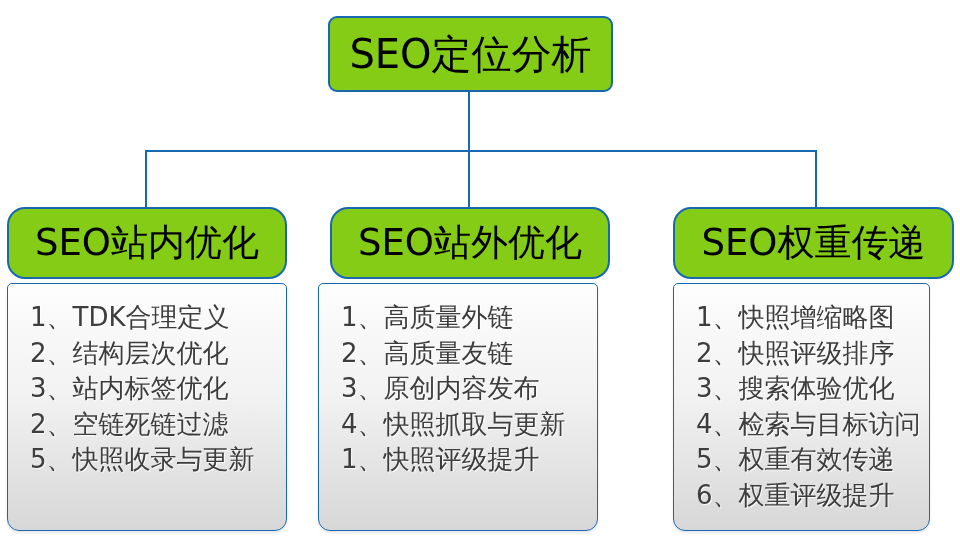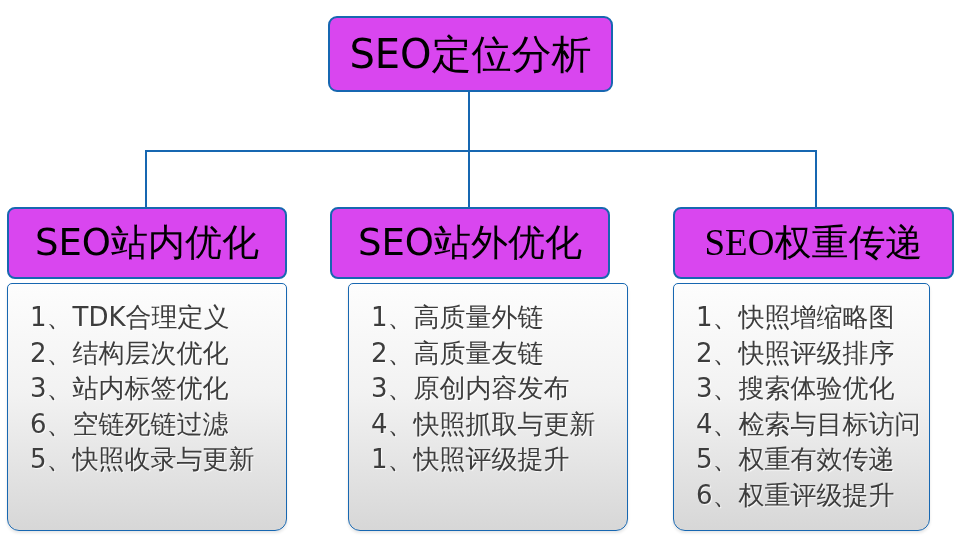--- a/index.html
+++ b/index.html
@@ -8,38 +8,38 @@
     --panel-bottom:#d7d7d7;
     --list-text:#3d3d3d;
     --title-text:#000000;
   }
   html,body{margin:0;padding:0;background:#fff;}
   .canvas{
     position:relative;width:960px;height:550px;background:#fff;overflow:hidden;
     font-family:"DejaVu Sans","Liberation Sans",sans-serif;
   }
   .node{
-    position:absolute;background:#d946ef;border:2px solid var(--line);
+    position:absolute;background:#84cc16;border:2px solid var(--line);
     display:flex;align-items:center;justify-content:center;
     color:var(--title-text);box-sizing:border-box;white-space:nowrap;
   }
   .root-node{left:328px;top:16px;width:285px;height:76px;border-radius:9px;font-size:40px;}
-  .branch-header{top:207px;height:72px;border-radius:8px;font-size:37px;}
+  .branch-header{top:207px;height:72px;border-radius:18px;font-size:37px;}
   .branch-header.c0{left:7px;width:280px;}
   .branch-header.c1{left:330px;width:280px;justify-content:center;}
-  .branch-header.c2{left:673px;width:281px;font-family:Liberation Serif, serif;}
+  .branch-header.c2{left:673px;width:281px;}
   .panel{
     position:absolute;top:283px;height:248px;box-sizing:border-box;
     border:1.5px solid var(--line);
     border-radius:5px 5px 12px 12px;
     background:linear-gradient(180deg,var(--panel-top) 0%,#f2f2f2 45%,var(--panel-bottom) 100%);
     box-shadow:0 2px 3px rgba(0,0,0,0.10);
   }
   .panel.c0{left:7px;width:280px;}
-  .panel.c1{left:348px;width:280px;}
+  .panel.c1{left:318px;width:280px;}
   .panel.c2{left:673px;width:257px;}
   .panel ul{list-style:none;margin:0;padding:16px 8px 0 22px;}
   .panel li{
     font-size:26px;line-height:35.5px;color:var(--list-text);
     text-shadow:1px 1px 1px rgba(255,255,255,0.9);white-space:nowrap;
   }
   .line{position:absolute;background:var(--line);}
   .line-root-drop{left:468px;top:91px;width:2px;height:60px;}
   .line-rail{left:145px;top:150px;width:672px;height:2px;}
   .line-drop{top:151px;width:2px;height:56px;}
@@ -70,21 +70,21 @@
   </div>
   <div class="node branch-header c2">
     <span>SEO权重传递</span>
   </div>
 
   <div class="panel c0">
     <ul>
         <li>1、TDK合理定义</li>
         <li>2、结构层次优化</li>
         <li>3、站内标签优化</li>
-        <li>6、空链死链过滤</li>
+        <li>2、空链死链过滤</li>
         <li>5、快照收录与更新</li>
       </ul>
   </div>
   <div class="panel c1">
     <ul>
         <li>1、高质量外链</li>
         <li>2、高质量友链</li>
         <li>3、原创内容发布</li>
         <li>4、快照抓取与更新</li>
         <li>1、快照评级提升</li>

